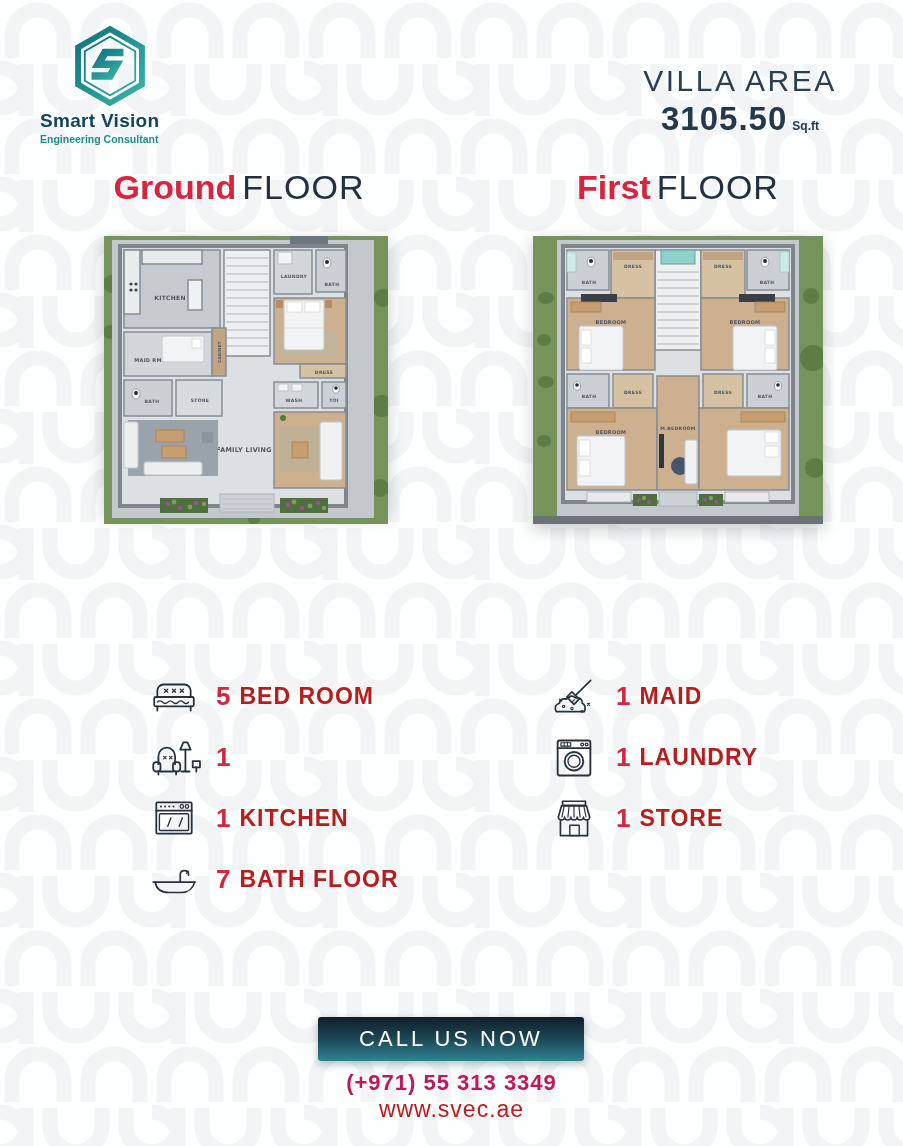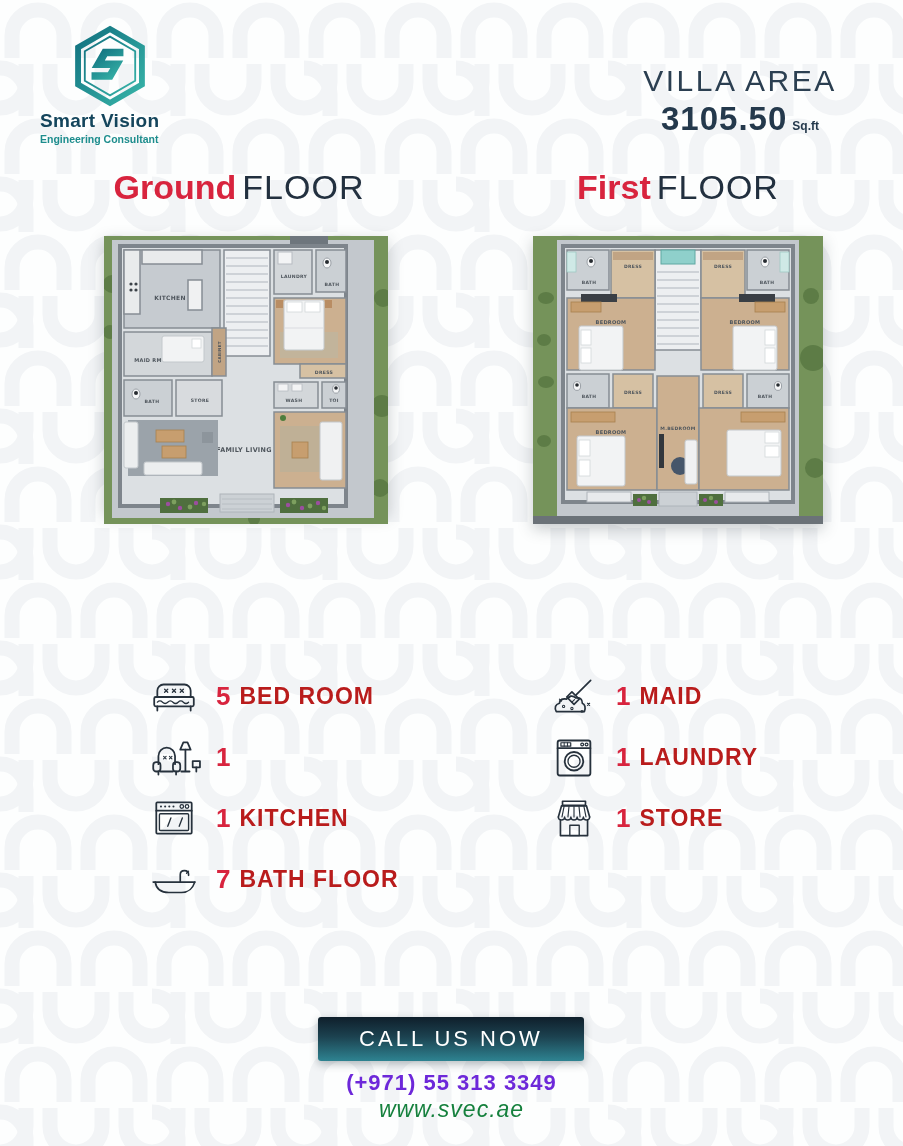--- a/index.html
+++ b/index.html
@@ -43,22 +43,22 @@
   .feature-icon { width:72px; display:flex; justify-content:center; align-items:center; flex:0 0 72px; }
   .feature-count { font-size:26px; font-weight:800; color:#d8243e; margin:0 9px 0 6px; }
   .feature-label { font-size:23px; font-weight:800; color:#b91c1c; letter-spacing:1px; white-space:nowrap; }
 
   
   .call-button { left:318px; top:1017px; width:266px; height:44px; border:none; border-radius:3px;
     background:linear-gradient(to bottom,#0f1f2b 0%,#1c4250 45%,#2e8391 100%);
     color:#ffffff; font-family:"Liberation Sans","DejaVu Sans",sans-serif;
     font-size:22px; font-weight:500; letter-spacing:3px; cursor:pointer;
     box-shadow:0 3px 8px rgba(20,40,50,0.3); }
-  .phone { left:0; top:1070px; width:903px; text-align:center; font-size:22px; font-weight:600; color:#6d28d9; letter-spacing:1px; }
-  .website { left:0; top:1096px; width:903px; text-align:center; font-size:23px; font-weight:500; color:#15803d; letter-spacing:1px;font-style:italic; }
+  .phone { left:0; top:1070px; width:903px; text-align:center; font-size:22px; font-weight:600; color:#be185d; letter-spacing:1px; }
+  .website { left:0; top:1096px; width:903px; text-align:center; font-size:23px; font-weight:500; color:#b91c1c; letter-spacing:1px; }
 </style>
 </head>
 <body>
 
 <div class="page">
 
   <svg class="bg-pattern" width="903" height="1146" aria-hidden="true">
     <defs>
       <pattern id="arches" width="152" height="116" patternUnits="userSpaceOnUse">
         <g fill="none" stroke="#f2f4f6" stroke-width="15">

